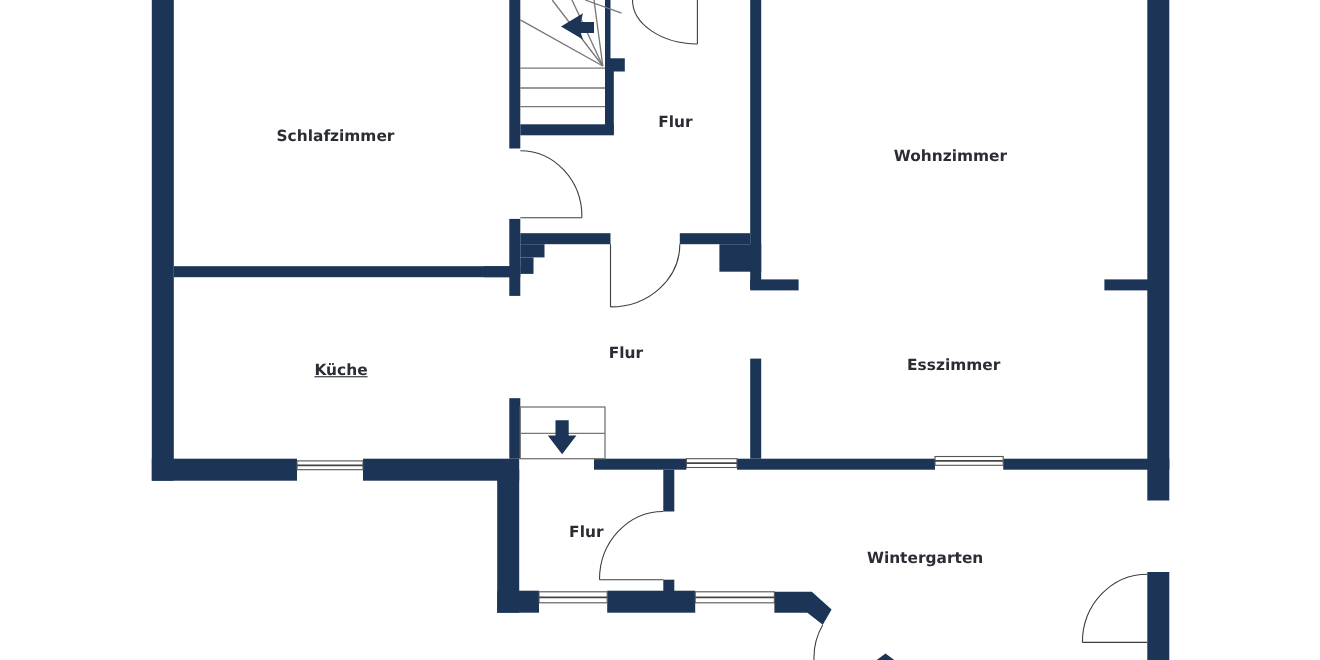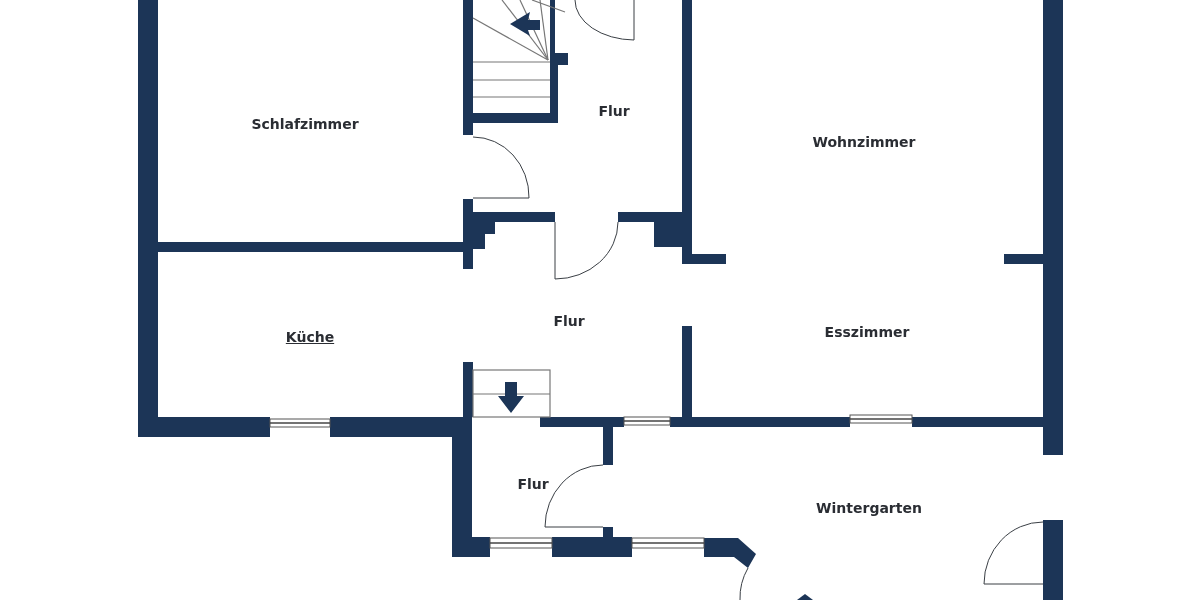--- a/index.html
+++ b/index.html
@@ -138,13 +138,13 @@
   </g>
 </svg>
 
 <div class="label" style="left:305px; top:124px;">Schlafzimmer</div>
 <div class="label" style="left:614px; top:111px;">Flur</div>
 <div class="label" style="left:864px; top:142px;">Wohnzimmer</div>
 <div class="label" style="left:310px; top:337px;text-decoration:underline;">Küche</div>
 <div class="label" style="left:569px; top:321px;">Flur</div>
 <div class="label" style="left:867px; top:332px;">Esszimmer</div>
 <div class="label" style="left:533px; top:484px;">Flur</div>
-<div class="label" style="left:869px; top:508px;">Wintergarten</div>
+<div class="label" style="left:841px; top:508px;">Wintergarten</div>
 
 </body></html>

